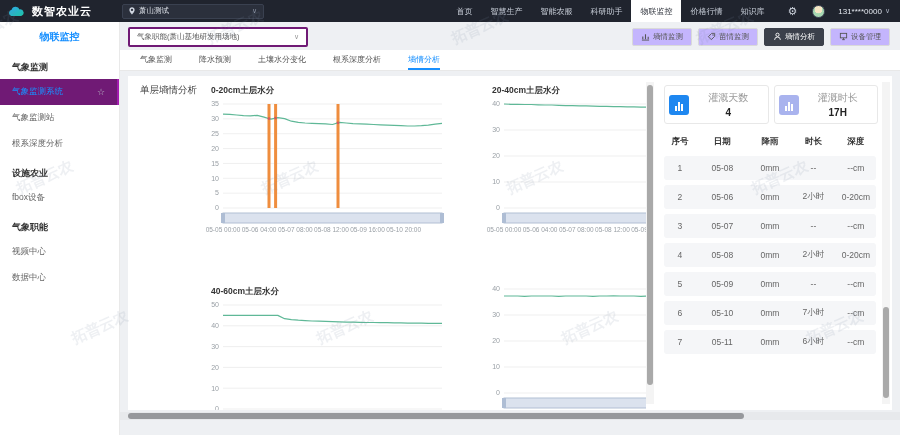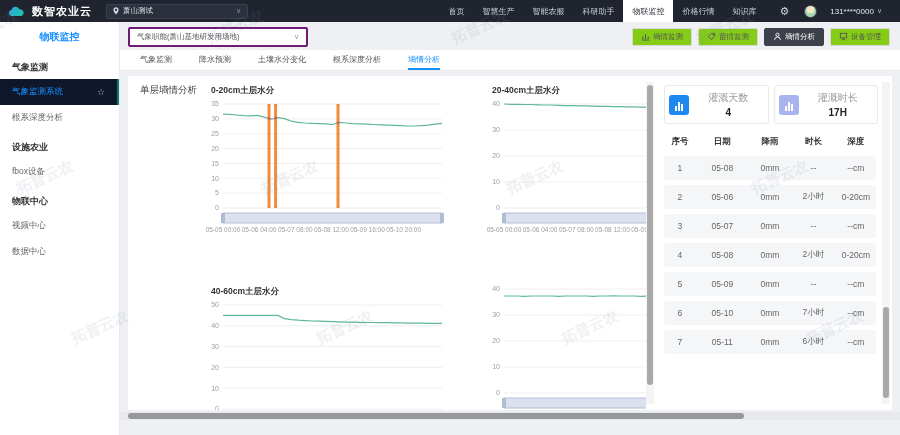--- a/index.html
+++ b/index.html
@@ -1,47 +1,47 @@
 <!DOCTYPE html>
 <html><head>
 <meta charset="utf-8">
 <style>
   *{margin:0;padding:0;box-sizing:border-box;}
   html,body{width:900px;height:435px;overflow:hidden;font-family:"Liberation Sans","DejaVu Sans",sans-serif;background:#eef0f3;}
   
-  header{height:22px;background:#20242e;display:flex;align-items:center;padding:0 18px 0 8px;gap:8px;position:relative;z-index:2;}
+  header{height:22px;background:#20242e;display:flex;align-items:center;padding:0 10px 0 8px;gap:8px;position:relative;z-index:2;}
   .logo-ic{width:16px;height:11px;flex:none}
   .brand{color:#fff;font-weight:bold;font-size:11px;letter-spacing:1px;white-space:nowrap;}
-  .loc{height:15px;background:#2b303c;border:1px solid #3a4150;border-radius:2px;display:flex;align-items:center;gap:4px;padding:0 6px;width:142px;color:#dfe3ea;font-size:7.5px;margin-left:6px;cursor:pointer;}
+  .loc{height:15px;background:#2b303c;border:1px solid #3a4150;border-radius:2px;display:flex;align-items:center;gap:4px;padding:0 6px;width:142px;color:#dfe3ea;font-size:7.5px;margin-left:22px;cursor:pointer;}
   .caret::after{content:"∨";}
   .loc .caret{margin-left:auto;color:#8a93a3;font-size:7px;}
   nav{margin-left:auto;display:flex;align-items:center;height:100%;}
   .nav-item{color:#c6ccd6;font-size:8px;padding:0 9px;height:100%;display:flex;align-items:center;cursor:pointer;white-space:nowrap;}
   .nav-item.active{background:#fff;color:#2b2f38;}
   .gear{color:#ccd2dc;font-size:11px;margin-left:6px;cursor:pointer;line-height:1;}
   .gear::after{content:"⚙";}
   .avatar{width:13px;height:13px;border-radius:50%;background:radial-gradient(circle at 50% 32%,#f6e7c5 0 42%,#a8d8b2 43% 100%);margin-left:7px;flex:none;cursor:pointer;border:1px solid #4a5160;}
   .user{color:#e3e7ee;font-size:8px;margin-left:5px;cursor:pointer;display:flex;align-items:center;gap:3px;}
   .user .caret{font-size:7px;color:#aab1bf;}
   
   .body-row{display:flex;height:413px;}
   aside{width:120px;background:#fff;border-right:1px solid #e9e9e9;flex:none;}
   .side-title{color:#1890ff;font-weight:bold;font-size:10px;text-align:center;padding:8px 0 7px;}
   .group-label{font-size:9px;font-weight:bold;color:#333;padding:10px 12px 5px;}
   .side-item{font-size:8.5px;color:#666;padding:7px 12px;display:flex;align-items:center;cursor:pointer;}
-  .side-item.active{background:#0f172a;color:#1890ff;border-right:2px solid #0f766e;}
+  .side-item.active{background:#701a75;color:#1890ff;border-right:2px solid #a21caf;}
   .side-item .star{margin-left:auto;color:#b9bec7;font-size:9px;line-height:1;}
   .star::after{content:"☆";}
   main{flex:1;display:flex;flex-direction:column;min-width:0;background:#eef0f3;}
   
   .toolbar{display:flex;align-items:center;padding:5px 10px 4px 8px;gap:6px;height:28px;}
   .select{background:#fff;border:2px solid #701a75;border-radius:2px;font-size:7.5px;color:#555;padding:3px 7px;display:flex;align-items:center;width:180px;cursor:pointer;}
   .select .caret{margin-left:auto;color:#999;font-size:7px;}
   .actions{margin-left:auto;display:flex;gap:6px;}
-  .btn{display:flex;align-items:center;gap:3px;background:#84cc16;border:1px solid #d9d9d9;border-radius:2px;font-size:7.5px;color:#555;padding:3px 8px;cursor:pointer;white-space:nowrap;}
+  .btn{display:flex;align-items:center;gap:3px;background:#c4b5fd;border:1px solid #d9d9d9;border-radius:2px;font-size:7.5px;color:#555;padding:3px 8px;cursor:pointer;white-space:nowrap;}
   .btn.active{background:#3b404b;border-color:#3b404b;color:#fff;}
   .btn svg{width:9px;height:9px;flex:none;}
   
   .tabbar{background:#fff;border-bottom:1px solid #e8e8e8;display:flex;gap:27px;padding:0 20px;height:21px;align-items:stretch;}
   .tab{font-size:8px;color:#555;display:flex;align-items:center;border-bottom:2px solid transparent;cursor:pointer;}
   .tab.active{color:#1890ff;border-bottom-color:#1890ff;}
   
   .card-wrap{flex:1;padding:5px 8px 0;min-height:0;}
   .card{background:#fff;height:100%;display:flex;min-height:0;}
   .left-col{flex:1;min-width:0;display:flex;flex-direction:row;padding:6px 0 0 10px;}
@@ -116,27 +116,30 @@
 <div class="body-row">
   <aside>
     <div class="side-title">物联监控</div>
     <div id="sideMenu">
         <div class="group-label">气象监测</div>
         <div class="side-item active">
           <span>气象监测系统</span>
           <i class="star"></i>
         </div>
         <div class="side-item">
+          <span>气象监测站</span>
+        </div>
+        <div class="side-item">
           <span>根系深度分析</span>
         </div>
         <div class="group-label">设施农业</div>
         <div class="side-item">
           <span>fbox设备</span>
         </div>
-        <div class="group-label">物联中心</div>
+        <div class="group-label">气象职能</div>
         <div class="side-item">
           <span>视频中心</span>
         </div>
         <div class="side-item">
           <span>数据中心</span>
         </div>
       </div>
   </aside>
 
   <main>

